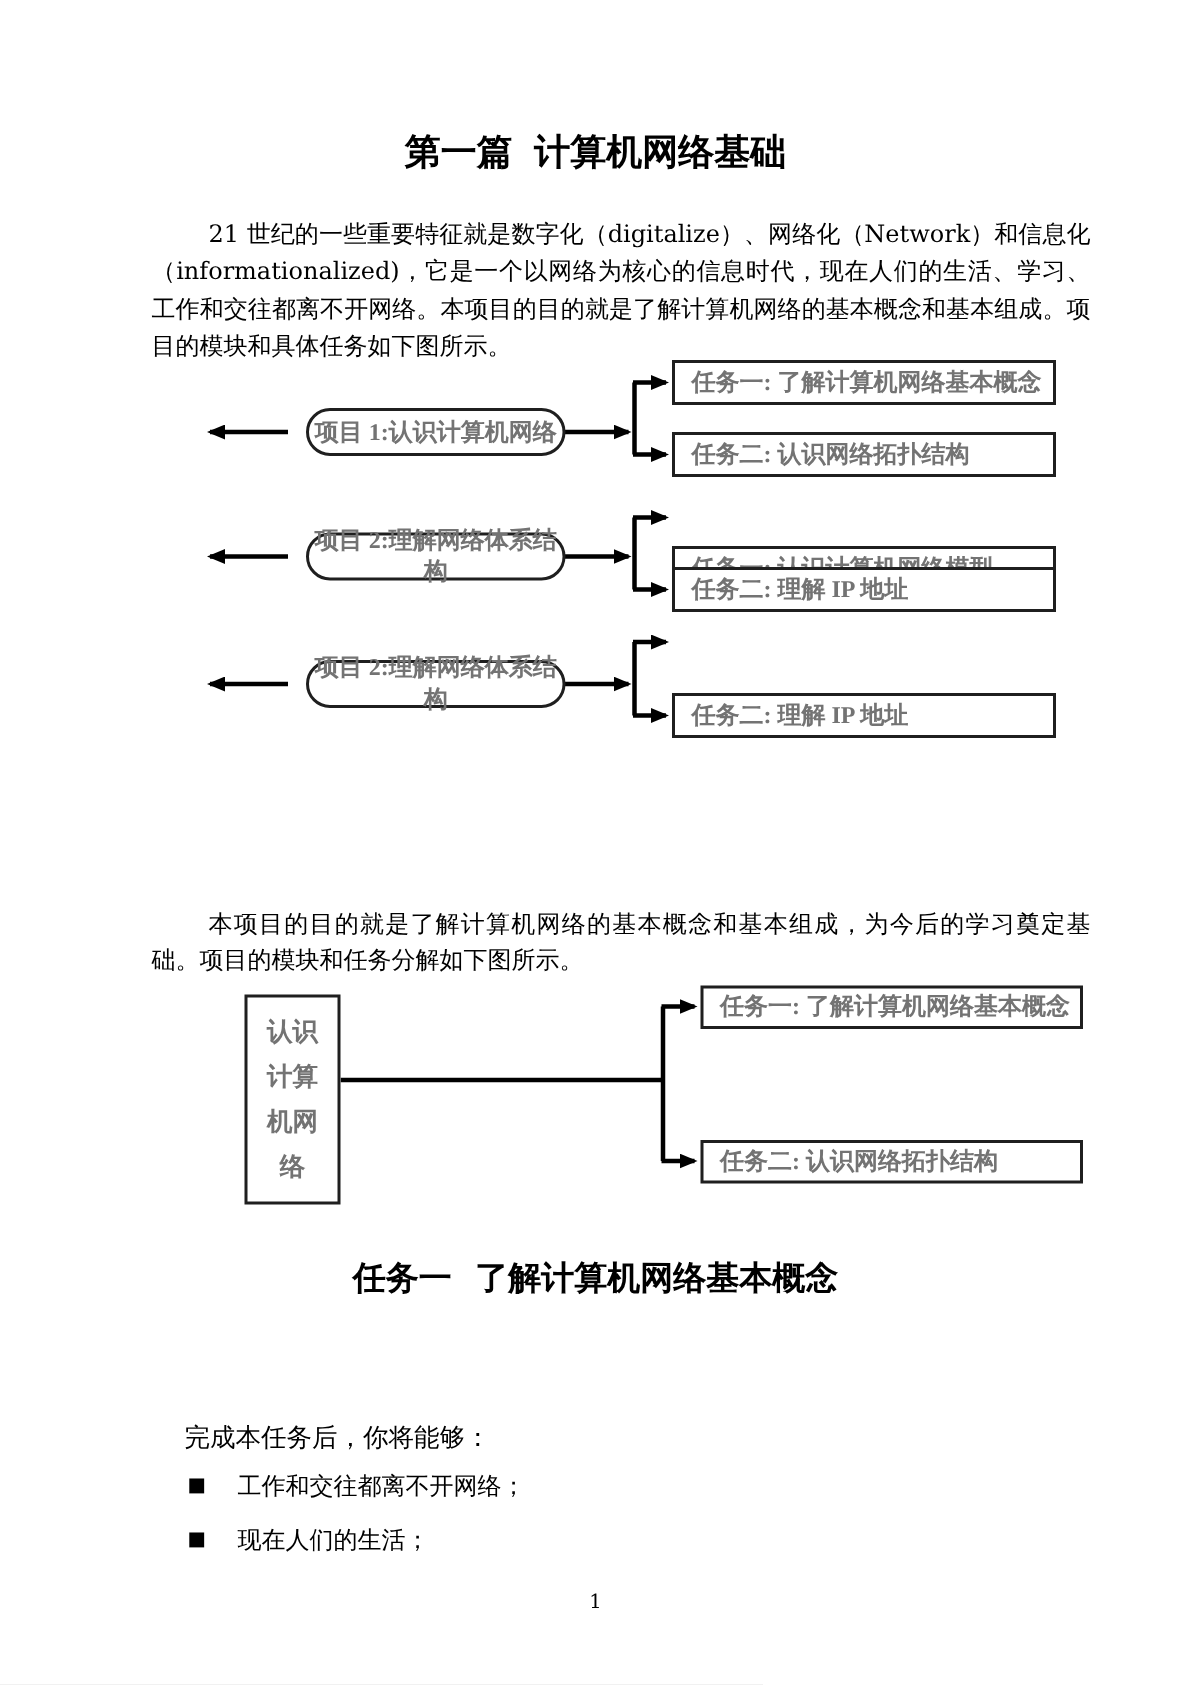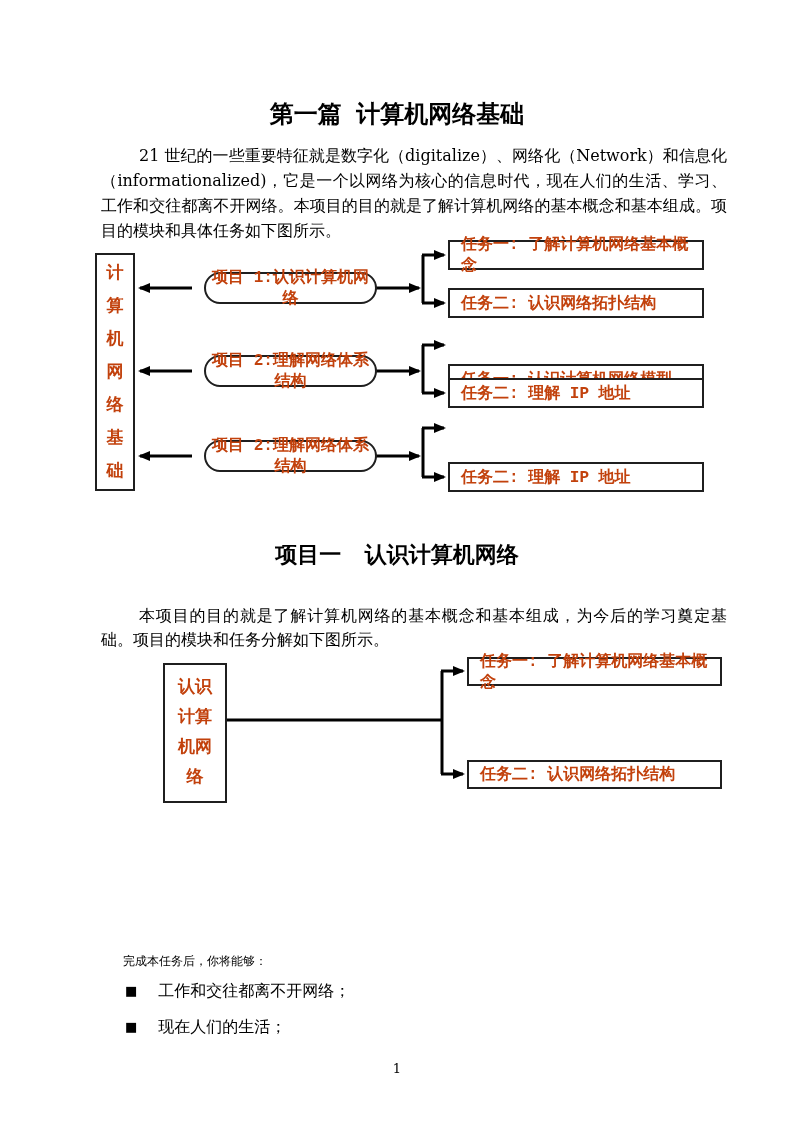--- a/index.html
+++ b/index.html
@@ -9,21 +9,21 @@
     height: 1123px;
     margin: 0 auto;
     background: #ffffff;
     color: #000;
     font-family: "DejaVu Serif", serif;
     overflow: hidden;
   }
   .doc-title {
     position: absolute;
     left: 0; right: 0; top: 84px;
-    margin: 16px;
+    margin: 3px;
     text-align: center;
     font-family: "DejaVu Sans", sans-serif;
     font-weight: bold;
     font-size: 24px;
     line-height: 28px;
     word-spacing: 6px;
   }
   .h2 {
     position: absolute;
     left: 0; right: 0;
@@ -45,22 +45,23 @@
     text-align: justify;
     text-indent: 38px;
   }
   #p-intro    { top: 127px; line-height: 25px; }
   #p-project1 { top: 588px; line-height: 24px; }
   #p-task1    { top: 884px; line-height: 24px; }
   .lead-in {
     position: absolute;
     left: 123px; top: 951px;
     margin: 0;
-    font-size: 12px;
+    font-size: 17px;
     line-height: 20px;
+    font-family: Liberation Mono, monospace;
   }
   .bullet-item {
     position: absolute;
     left: 125px;
     display: flex;
     align-items: center;
     font-size: 16px;
     line-height: 20px;
   }
   #bullet-0 { top: 981px; }
@@ -76,24 +77,24 @@
     left: 0; right: 0; top: 1061px;
     text-align: center;
     font-size: 13px;
   }
   
   .dbox {
     position: absolute;
     box-sizing: border-box;
     border: 2px solid #1f1f1f;
     background: #fff;
-    font-family: Liberation Mono, monospace;
+    font-family: Liberation Serif, serif;
     font-weight: bold;
     font-size: 16px;
-    color: #c2410c;
+    color: #737373;
     display: flex;
     align-items: center;
   }
   .rootbox {
     justify-content: center;
     text-align: center;
     word-break: break-all;
     font-size: 17px;
   }
   #d1-root {
@@ -176,40 +177,39 @@
     <line x1="423" y1="428" x2="423" y2="477"></line>
     <line x1="422" y1="428" x2="444" y2="428" marker-end="url(#arr)"></line>
     <line x1="422" y1="477" x2="444" y2="477" marker-end="url(#arr)"></line>
 
     <line x1="227" y1="720" x2="442" y2="720"></line>
     <line x1="442" y1="671" x2="442" y2="774"></line>
     <line x1="441" y1="671" x2="463" y2="671" marker-end="url(#arr)"></line>
     <line x1="441" y1="774" x2="463" y2="774" marker-end="url(#arr)"></line>
   </svg>
 
-  <div class="dbox rootbox" id="d1-root">计算机网络基础</div>
 
   <div class="dbox projbox" id="d1-proj-0">项目 1:认识计算机网络</div>
   <div class="dbox projbox" id="d1-proj-1">项目 2:理解网络体系结构</div>
   <div class="dbox projbox" id="d1-proj-2">项目 2:理解网络体系结构</div>
 
   <div class="dbox taskbox" id="d1-task-0">任务一: 了解计算机网络基本概念</div>
   <div class="dbox taskbox" id="d1-task-1">任务二: 认识网络拓扑结构</div>
   <div class="dbox taskbox" id="d1-task-2">任务一: 认识计算机网络模型</div>
   <div class="dbox taskbox" id="d1-task-3">任务二: 理解 IP 地址</div>
   <div class="dbox taskbox" id="d1-task-5">任务二: 理解 IP 地址</div>
 
-  <h2 class="h2" id="h-project1">项目一 认识计算机网络</h2>
 
   <p class="para" id="p-project1">本项目的目的就是了解计算机网络的基本概念和基本组成，为今后的学习奠定基础。项目的模块和任务分解如下图所示。</p>
 
   <div class="dbox rootbox" id="d2-root">认识计算机网络</div>
   <div class="dbox taskbox2" id="d2-task-0">任务一: 了解计算机网络基本概念</div>
   <div class="dbox taskbox2" id="d2-task-1">任务二: 认识网络拓扑结构</div>
 
+  <h2 class="h2" id="h-task1">任务一 了解计算机网络基本概念</h2>
 
 
   <p class="lead-in">完成本任务后，你将能够：</p>
 
   <div class="bullet-item" id="bullet-0">
     <span class="bullet-glyph">■</span>
     <span>工作和交往都离不开网络；</span>
   </div>
   <div class="bullet-item" id="bullet-1">
     <span class="bullet-glyph">■</span>

